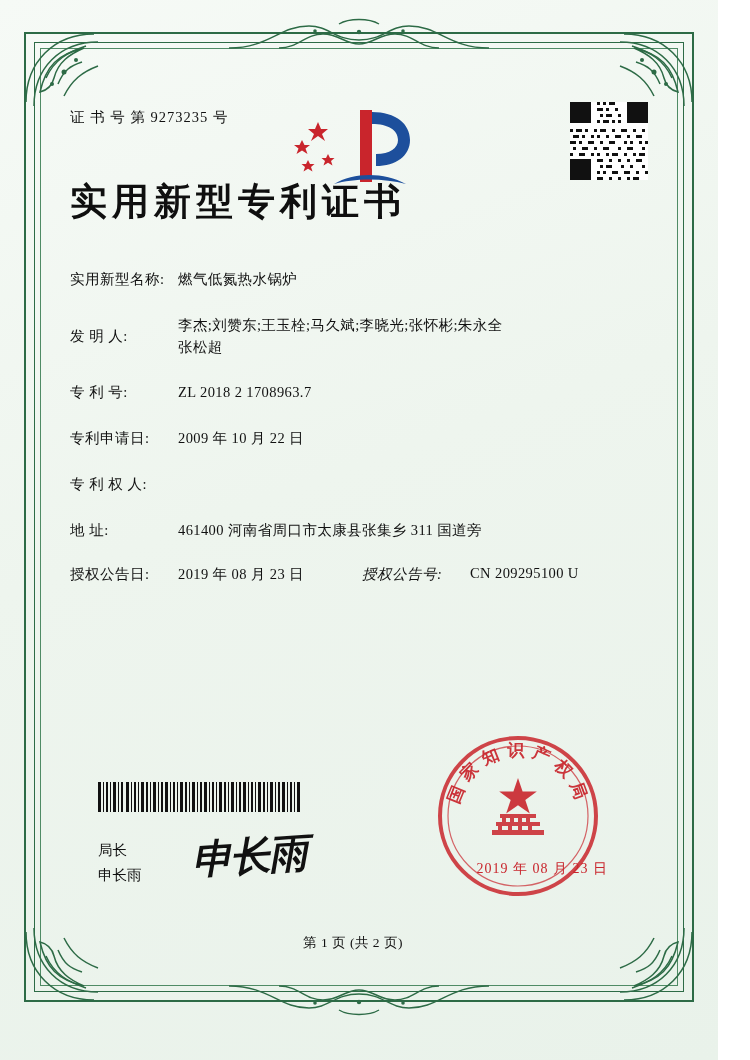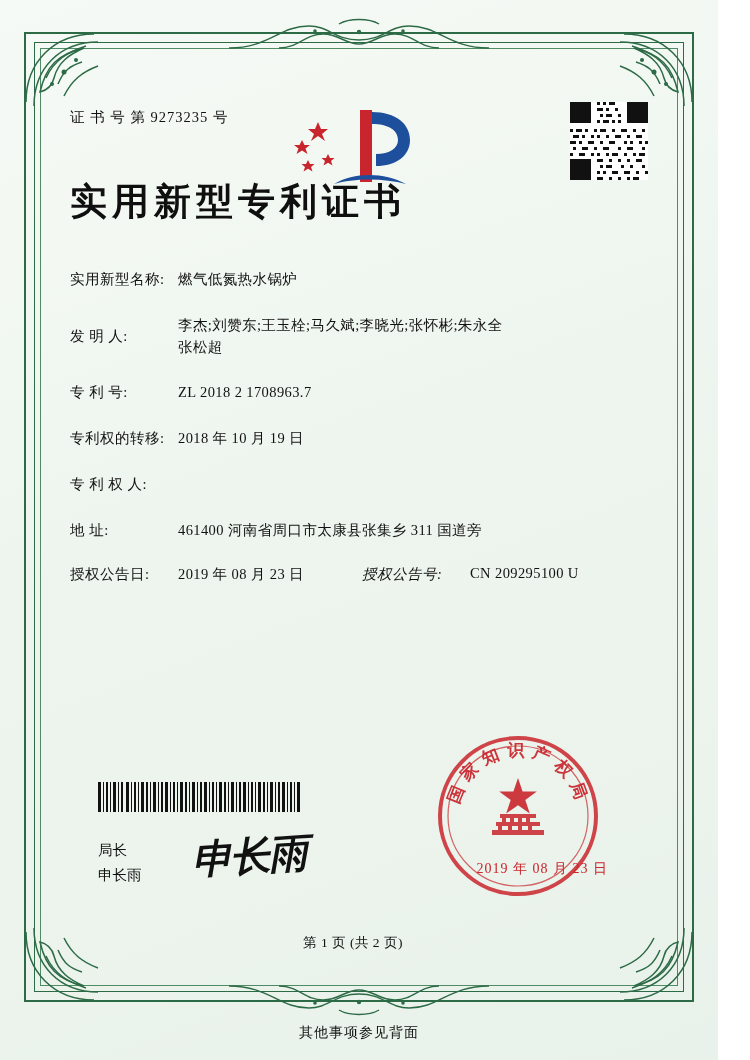--- a/index.html
+++ b/index.html
@@ -430,22 +430,22 @@
           <span class="line2">张松超</span>
         </div>
       </div>
 
       <div class="field-row">
         <div class="field-label">专 利 号:</div>
         <div class="field-value">ZL 2018 2 1708963.7</div>
       </div>
 
       <div class="field-row">
-        <div class="field-label">专利权的转移:</div>
-        <div class="field-value">2018 年 10 月 19 日</div>
+        <div class="field-label">专利申请日:</div>
+        <div class="field-value">2009 年 10 月 22 日</div>
       </div>
 
       <div class="field-row">
         <div class="field-label">专 利 权 人:</div>
       </div>
 
       <div class="field-row">
         <div class="field-label">地      址:</div>
         <div class="field-value">461400 河南省周口市太康县张集乡 311 国道旁</div>
       </div>
@@ -553,15 +553,14 @@
       <text font-family="'DejaVu Serif', serif" font-size="17" font-weight="bold" fill="#c9252c" opacity="0.92" letter-spacing="7">
         <textPath href="#sealArc" startOffset="6%">国家知识产权局</textPath>
       </text>
     </svg>
 
     <div class="seal-date">2019 年 08 月 23 日</div>
 
     <div class="page-no">第 1 页 (共 2 页)</div>
   </div>
 
-  <div class="footer-note">其他事项参见背面</div>
 
 </div>
 
 </body></html>

